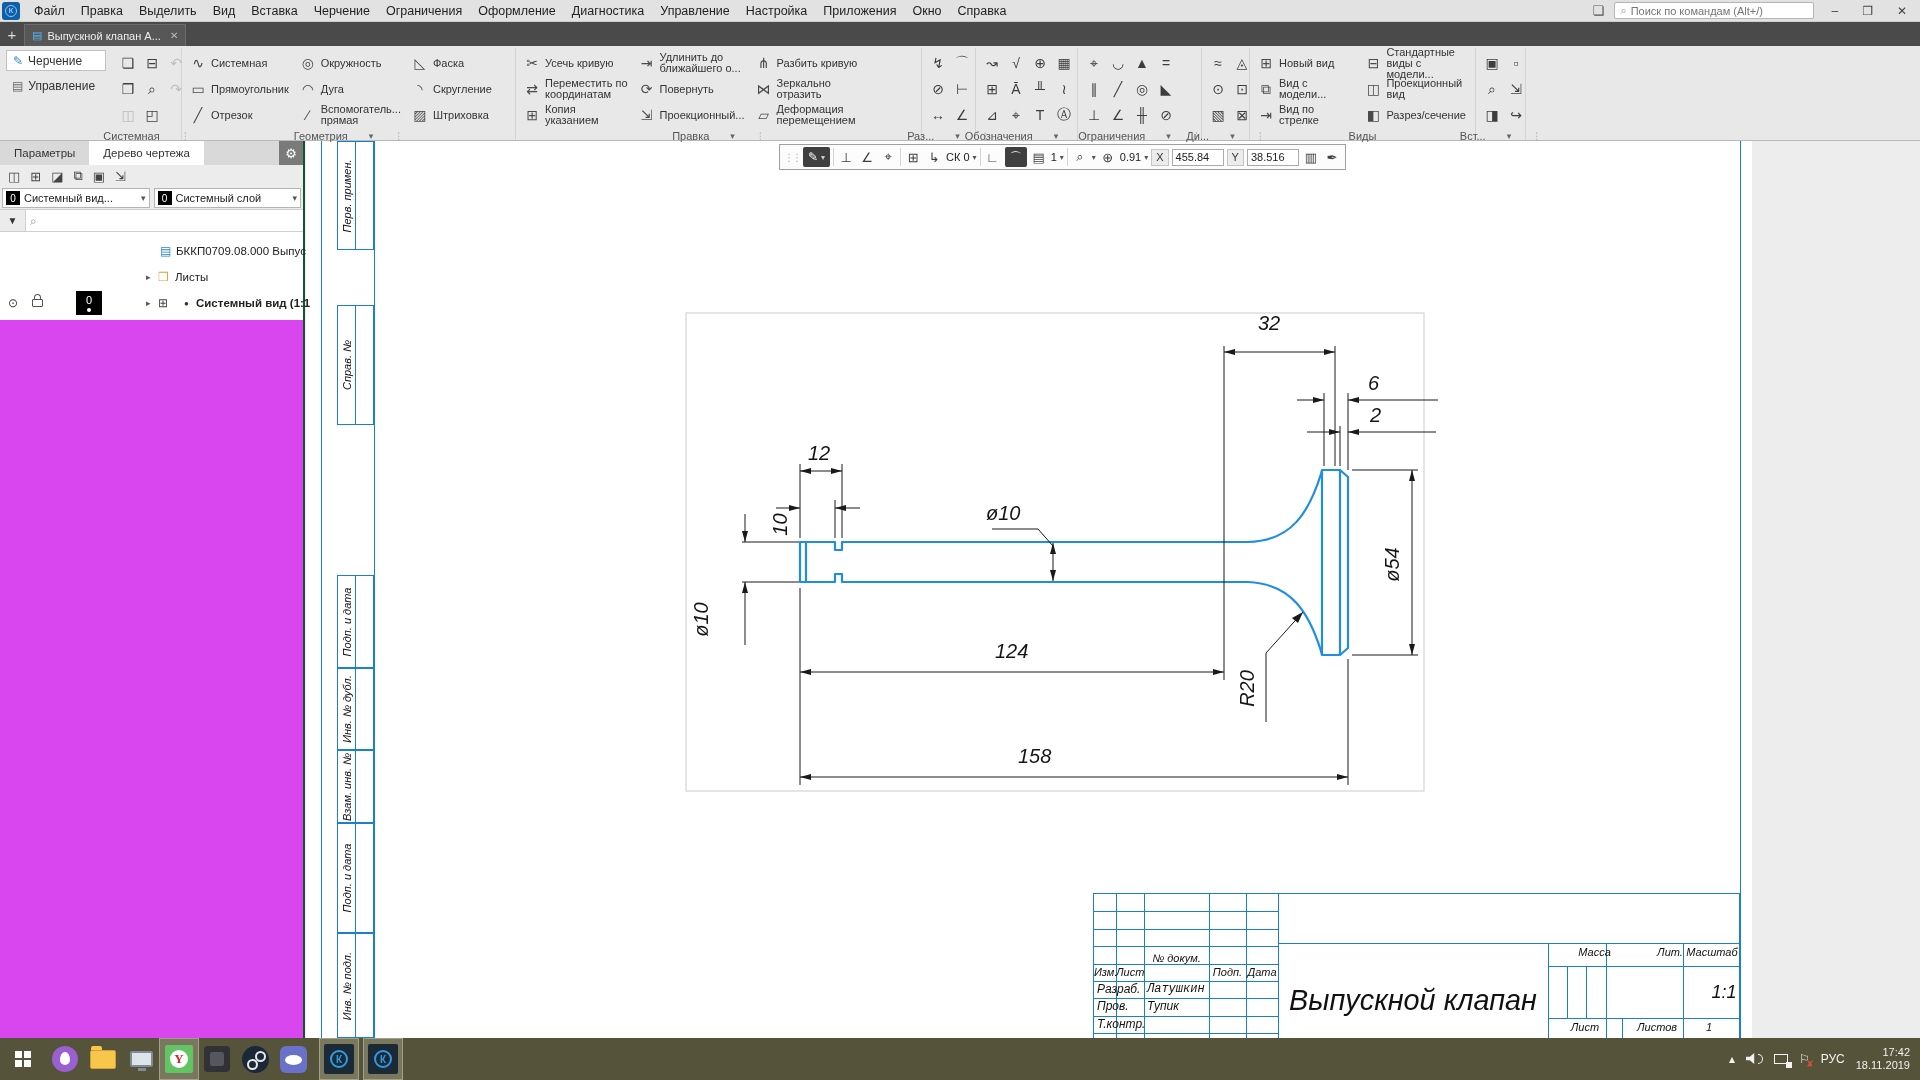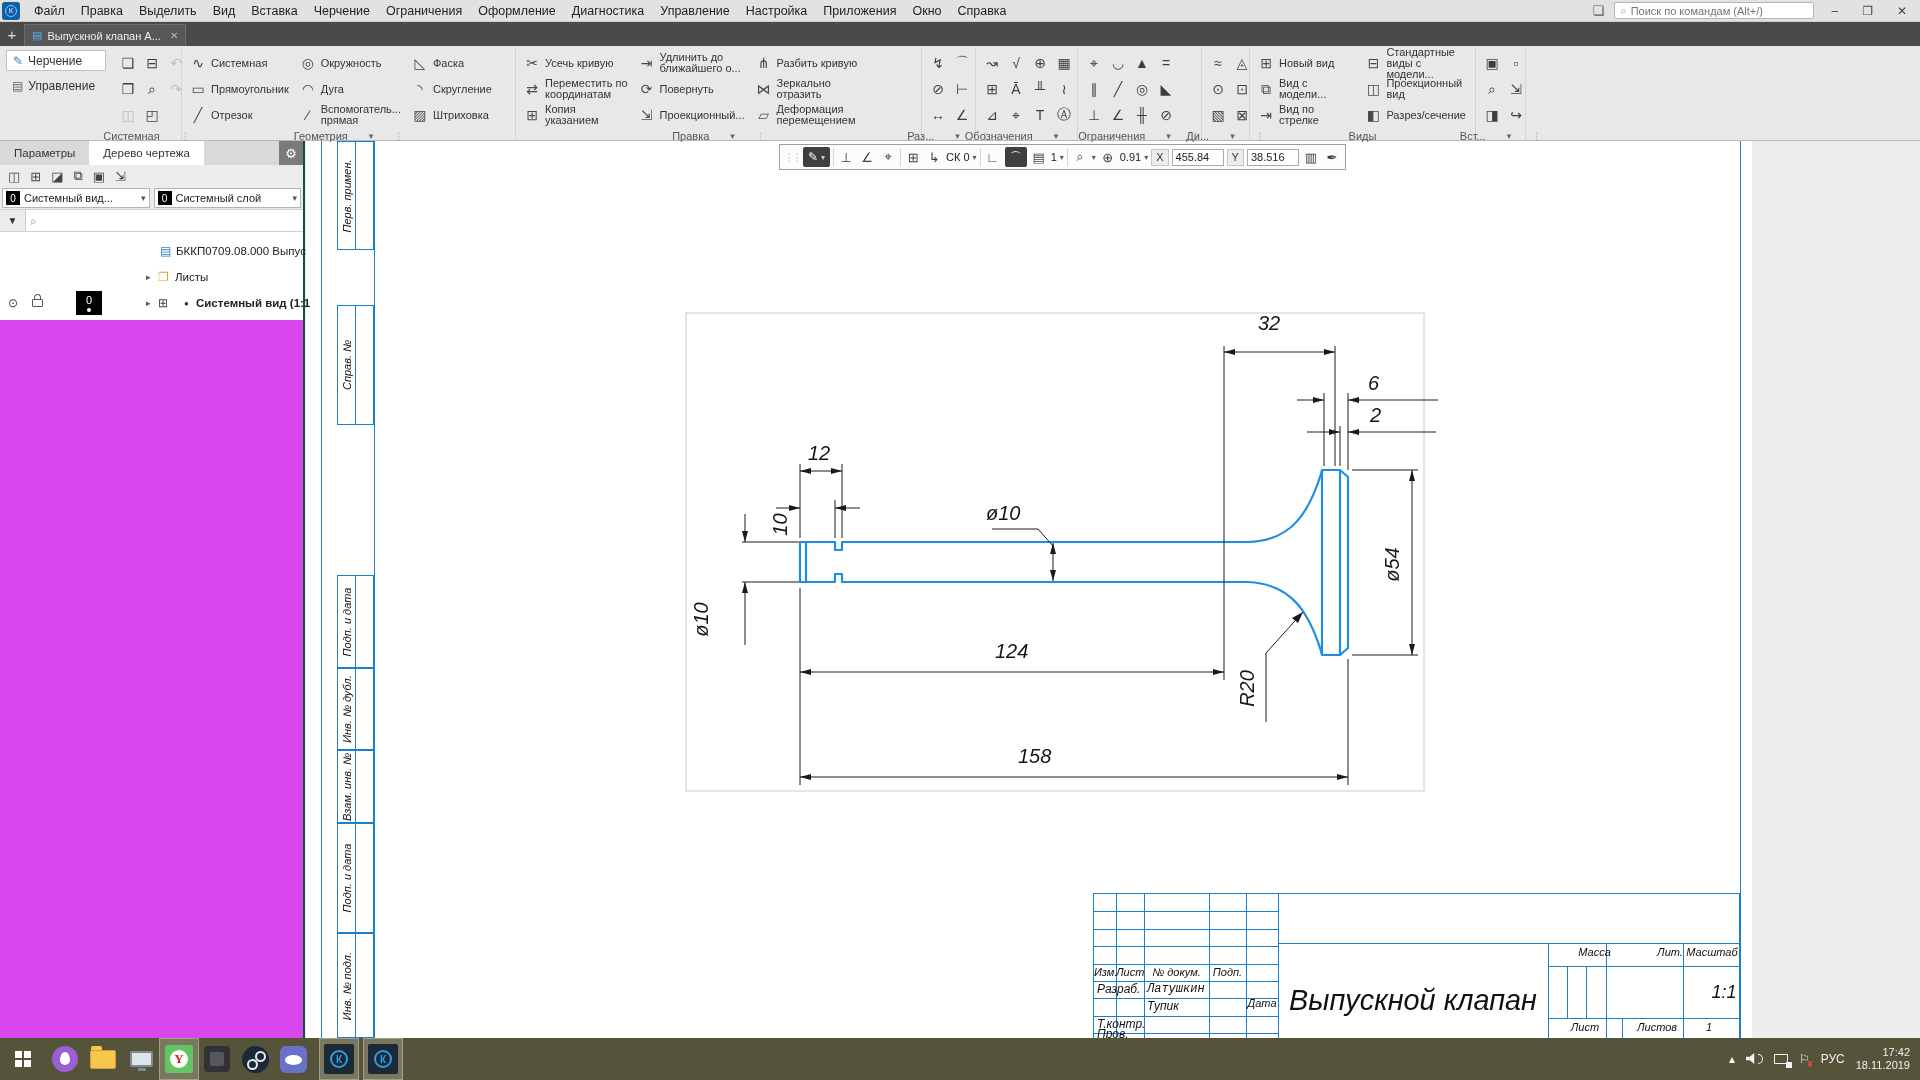--- a/index.html
+++ b/index.html
@@ -524,27 +524,27 @@
       <div class="th" style="top:87px;width:184px;"></div>
         <div class="th" style="top:104px;width:184px;"></div>
       <div class="th" style="top:122px;width:184px;"></div>
         <div class="th" style="top:139px;width:184px;"></div>
       <div class="th" style="top:49px;left:184px;width:463px;"></div>
       <div class="th" style="top:72px;left:454px;width:193px;"></div>
       <div class="th" style="top:124px;left:454px;width:193px;"></div>
       <div id="tbheaders">
           <div class="tbh g" style="left: 0px; width: 22px; top: 72px;">Изм.</div>
           <div class="tbh g" style="left: 22px; width: 28px; top: 72px;">Лист</div>
-          <div class="tbh g" style="left: 50px; width: 65px; top: 72px;">№ докум.</div>
+          <div class="tbh g" style="left: 50px; width: 65px; top: 58px;">№ докум.</div>
           <div class="tbh g" style="left: 115px; width: 37px; top: 72px;">Подп.</div>
-          <div class="tbh g" style="left: 152px; width: 32px; top: 72px; margin-top: 31px;">Дата</div>
+          <div class="tbh g" style="left: 152px; width: 32px; top: 72px;">Дата</div>
         </div>
       <div class="tbl g" style="left:0;top:88px;width:50px;">Разраб.</div>
       <div class="tbl g" style="left:50px;top:88px;width:65px;font-family:Liberation Mono, monospace;">Латушкин</div>
-      <div class="tbl g" style="left:0;top:105px;width:50px;margin-top:28px;">Пров.</div>
+      <div class="tbl g" style="left:0;top:105px;width:50px;">Пров.</div>
       <div class="tbl g" style="left:50px;top:105px;width:65px;">Тупик</div>
       <div class="tbl g" style="left:0;top:123px;width:50px;">Т.контр.</div>
       <div id="ptitle" class="g">Выпускной клапан</div>
       <div class="tbh g" style="left:547px;top:52px;width:58px;">Лит.</div>
       <div class="tbh g" style="left:454px;top:52px;width:93px;left:454px;">Масса</div>
       <div class="tbh g" style="left:589px;top:52px;width:58px;">Масштаб</div>
       <div class="tbh g" style="left:589px;top:88px;width:82px;font-size:18px;">1:1</div>
       <div class="tbh g" style="left:454px;top:127px;width:74px;">Лист</div>
       <div class="tbh g" style="left:536px;top:127px;width:54px;">Листов</div>
       <div class="tbh g" style="left:600px;top:127px;width:30px;">1</div>

